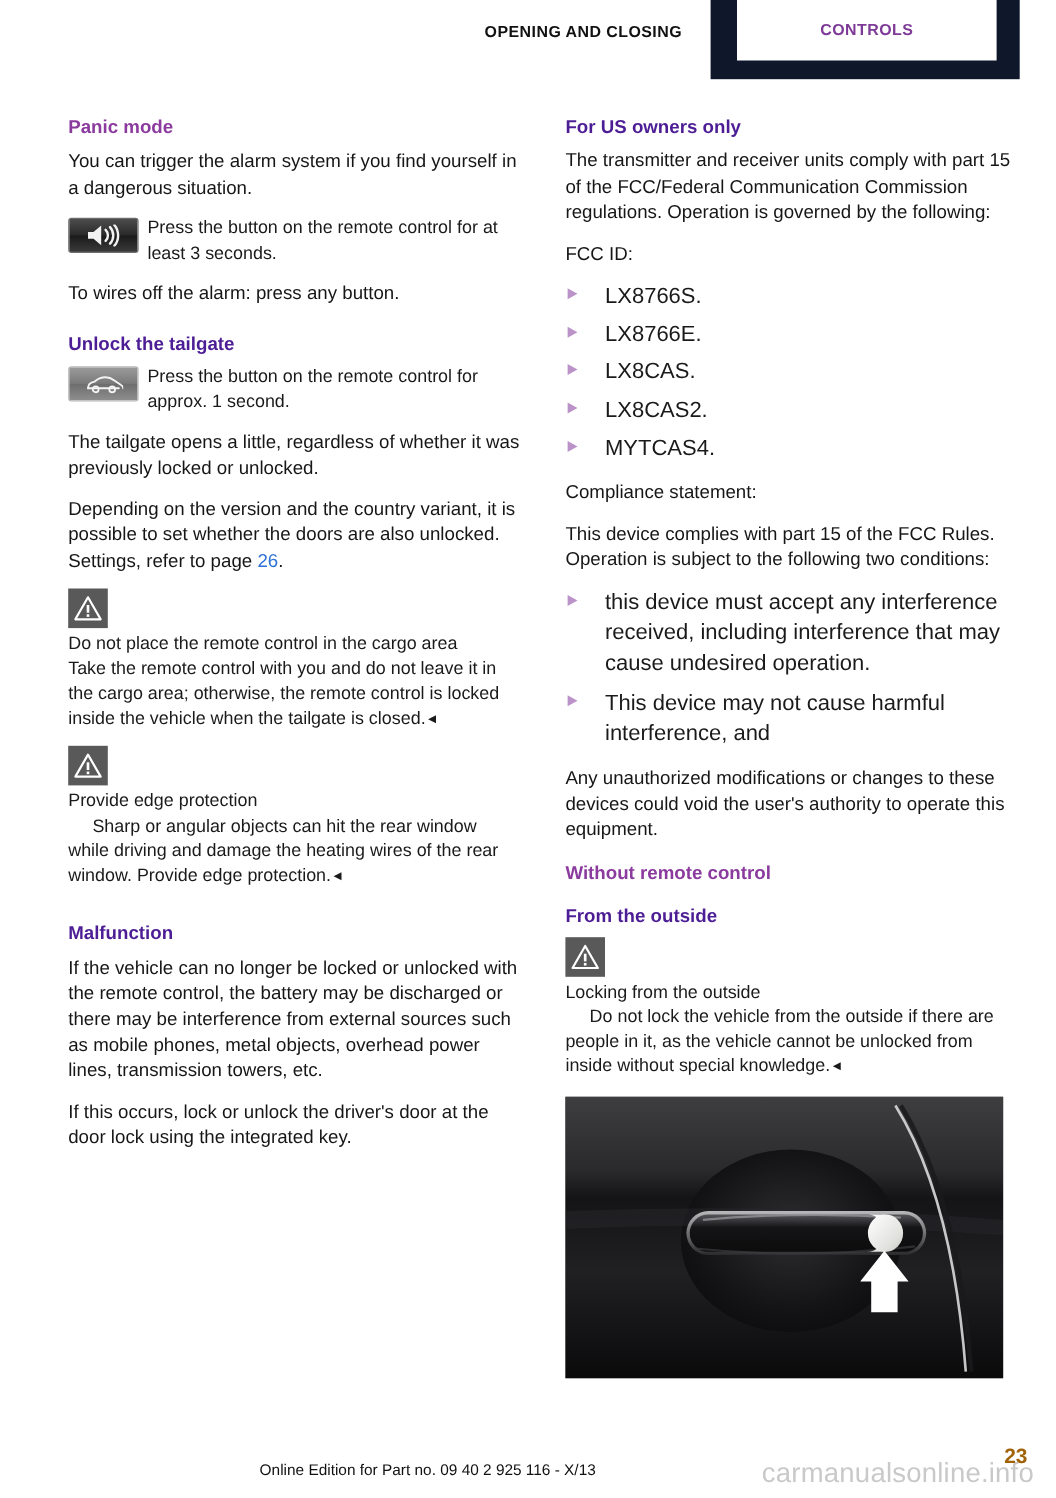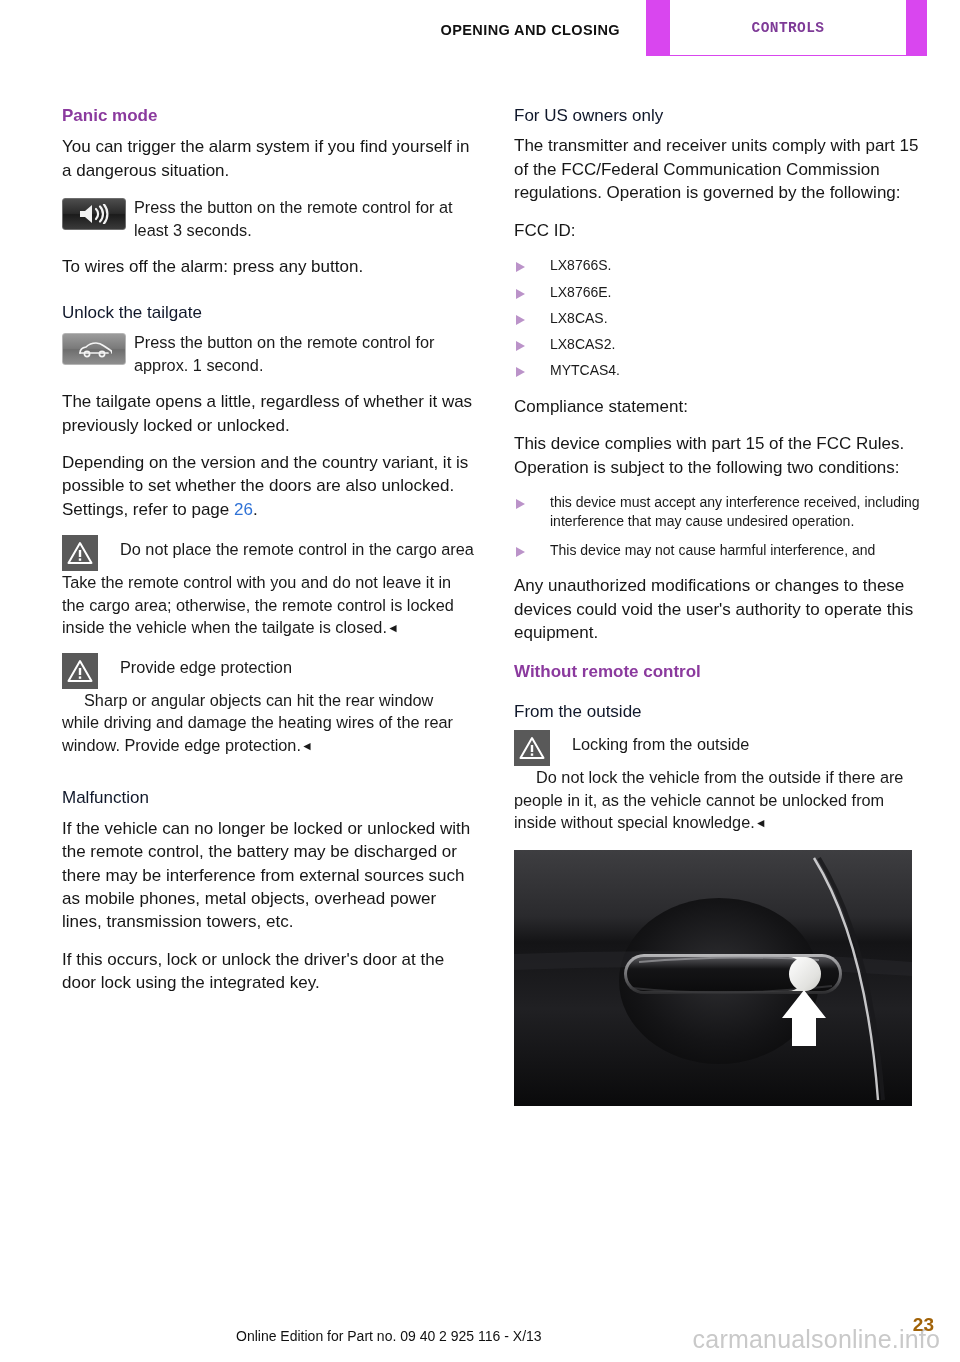--- a/index.html
+++ b/index.html
@@ -31,23 +31,22 @@
     font-weight: bold;
     letter-spacing: 0.4px;
     color: #111111;
     white-space: nowrap;
   }
   .header-tab-block {
     position: absolute;
     left: 646px;
     top: 0;
     width: 281px;
-    height: 56px;
-    background: #d946ef;
-    font-family: Liberation Mono, monospace;
+    height: 72px;
+    background: #0f172a;
   }
   .header-tab-inner {
     position: absolute;
     left: 24px;
     top: 0;
     width: 236px;
     height: 55px;
     background: #ffffff;
     display: flex;
     align-items: center;
@@ -80,22 +79,22 @@
   h2.sec-title {
     margin: 0 0 9px 0;
     font-size: 17px;
     font-weight: bold;
     color: #8b3a9e;
     line-height: 1.2;
   }
   h3.sub-title {
     margin: 0 0 8px 0;
     font-size: 17px;
-    font-weight: normal;
-    color: #0f172a;
+    font-weight: bold;
+    color: #4c1d95;
     line-height: 1.2;
   }
   p.para {
     margin: 0 0 14px 0;
     font-size: 17px;
     line-height: 1.38;
     color: #161616;
   }
   .spacer-lg { height: 18px; }
   .spacer-md { height: 10px; }
@@ -148,20 +147,21 @@
     display: block;
     position: relative;
   }
   .warnbox svg { position: absolute; left: 50%; top: 50%; transform: translate(-50%,-50%); }
 
   
   .warn-wrap { margin: 0 0 14px 0; }
   .warn-head {
     display: flex;
     align-items: flex-start;
+    flex-direction: column;
   }
   .warn-head .icon-cell { flex: 0 0 auto; width: 58px; }
   .warn-head .warn-title {
     flex: 1 1 auto;
     font-size: 16.3px;
     line-height: 1.38;
     margin: 0;
     padding-top: 3px;
   }
   .warn-body {
@@ -170,21 +170,21 @@
     margin: 0;
     text-indent: 22px;
   }
   .warn-body-noindent { text-indent: 0; }
 
   
   ul.bullets { list-style: none; margin: 0 0 14px 0; padding: 0; }
   ul.bullets li {
     position: relative;
     padding-left: 36px;
-    font-size: 14px;
+    font-size: 20px;
     line-height: 1.38;
     margin-bottom: 7px;
   }
   ul.bullets li:last-child { margin-bottom: 0; }
   ul.bullets li .tri {
     position: absolute;
     left: 2px;
     top: 6px;
     width: 0; height: 0;
     border-top: 5.5px solid transparent;

